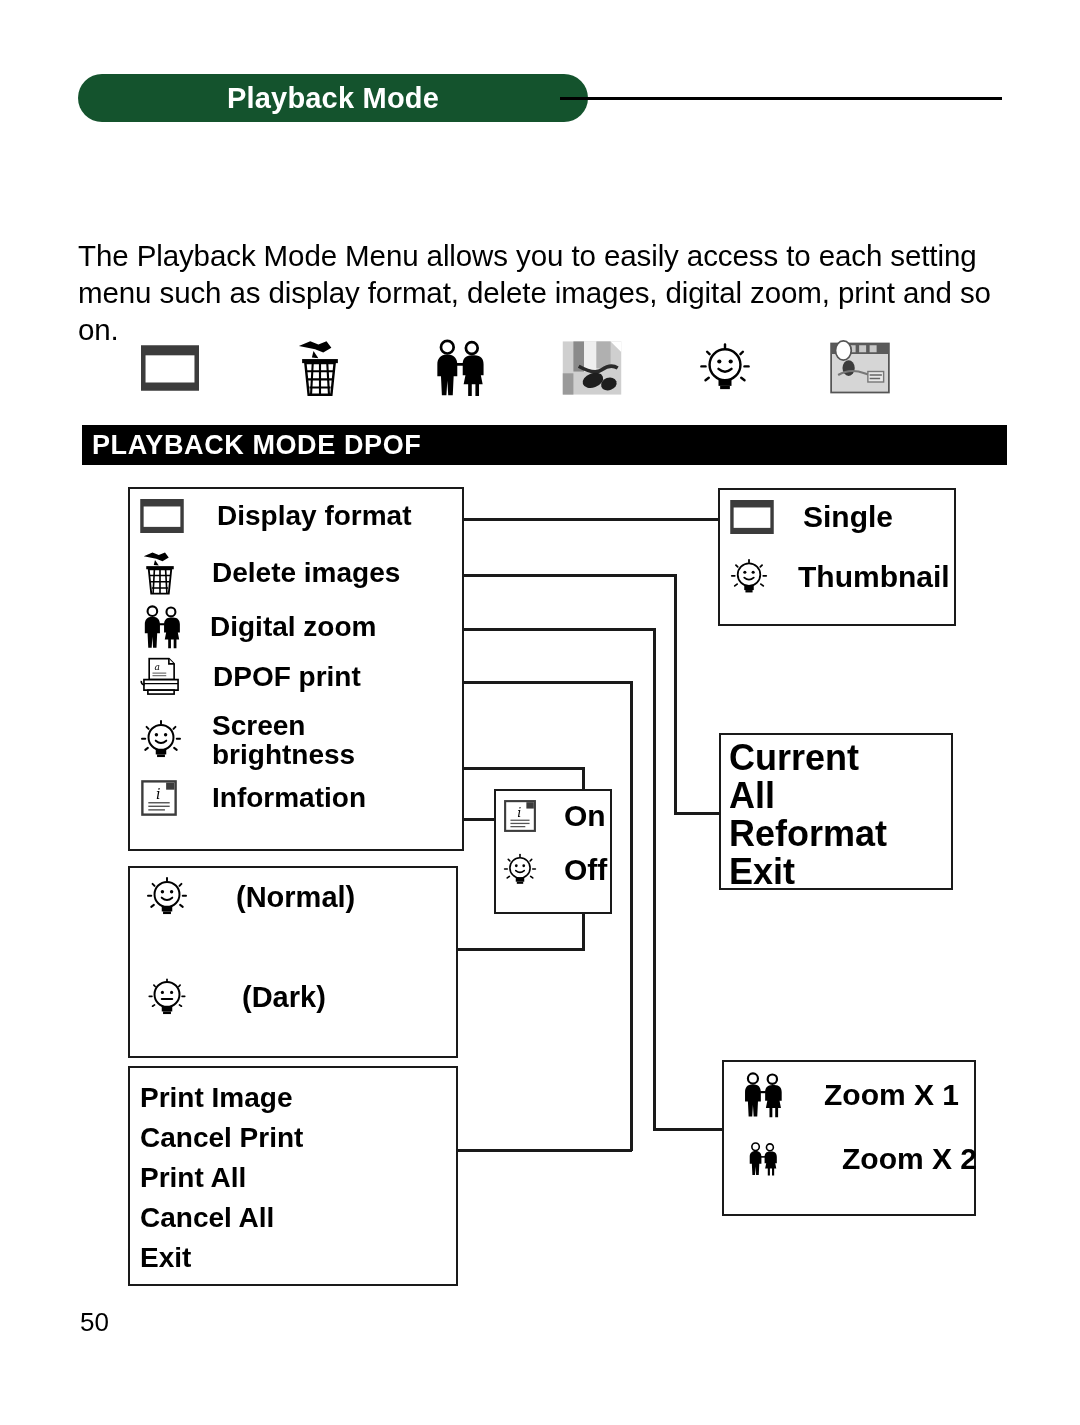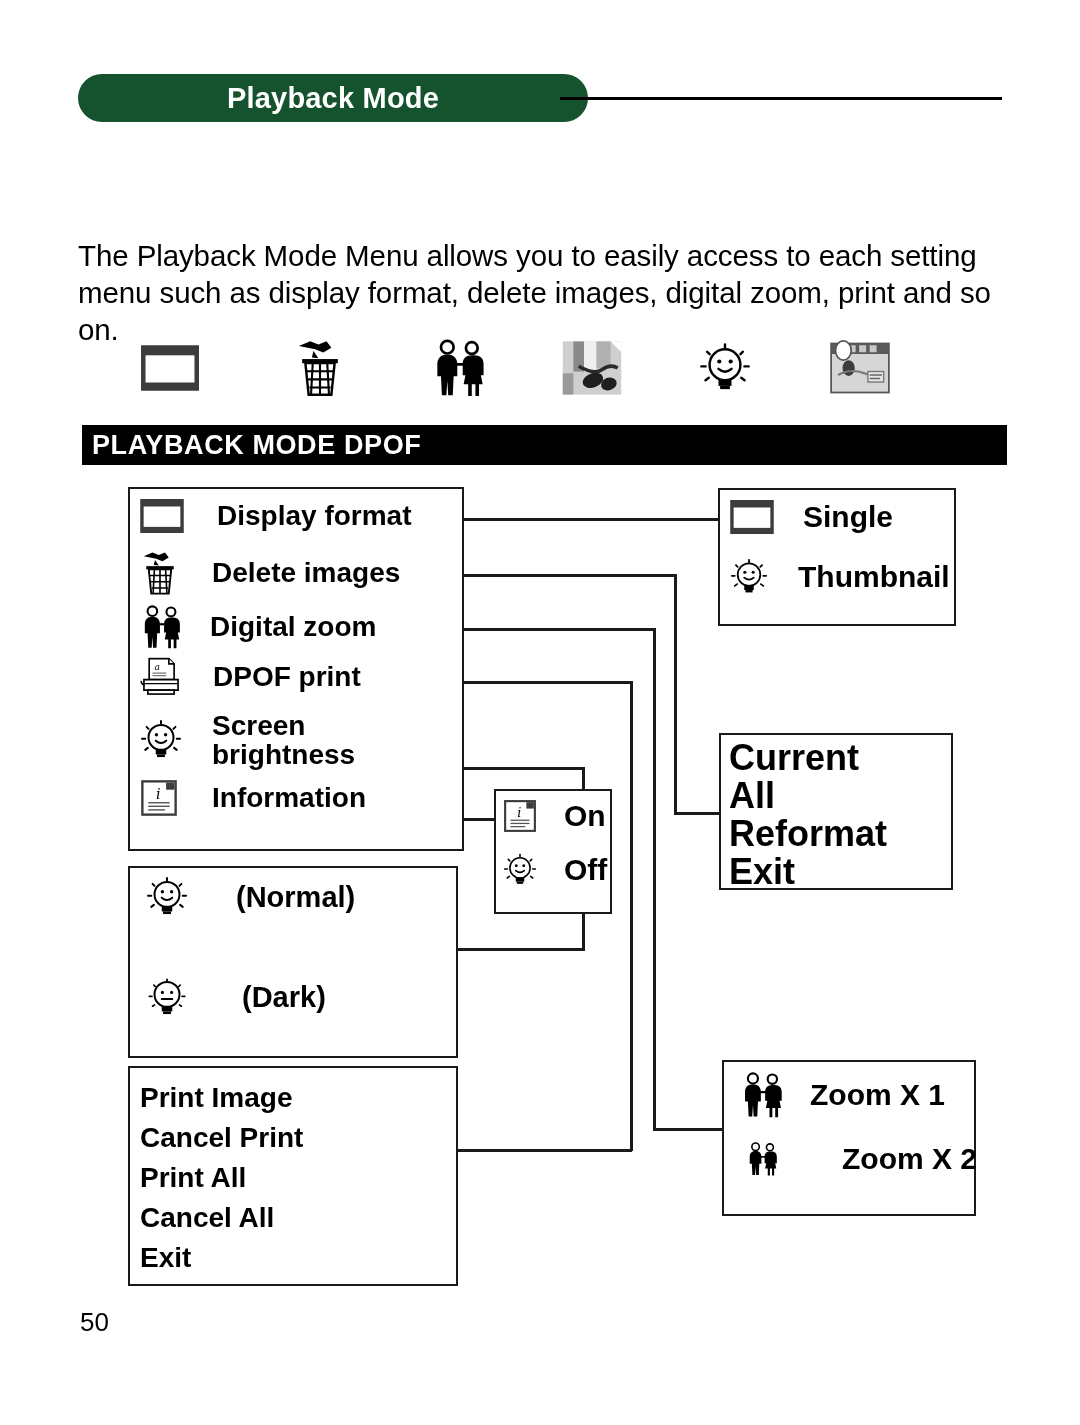--- a/index.html
+++ b/index.html
@@ -469,21 +469,21 @@
   <span class="plain" style="top:94px">Print All</span>
   <span class="plain" style="top:134px">Cancel All</span>
   <span class="plain" style="top:174px">Exit</span>
 </div>
 
 <div class="box" id="zoom-box">
   <div class="row" style="top:10px">
     <svg class="ic" width="46" height="46" viewBox="0 0 64 64">
         <use href="#sym-people"></use>
       </svg>
-    <span class="lbl" style="">Zoom X 1</span>
+    <span class="lbl" style="margin-left:14px">Zoom X 1</span>
   </div>
   <div class="row" style="top:80px">
     <svg class="ic" width="34" height="34" viewBox="0 0 64 64" style="margin-left:6px; margin-right:6px">
         <use href="#sym-people"></use>
       </svg>
     <span class="lbl" style="margin-left:32px">Zoom X 2</span>
   </div>
 </div>
 
 <div id="page-num">50</div>

